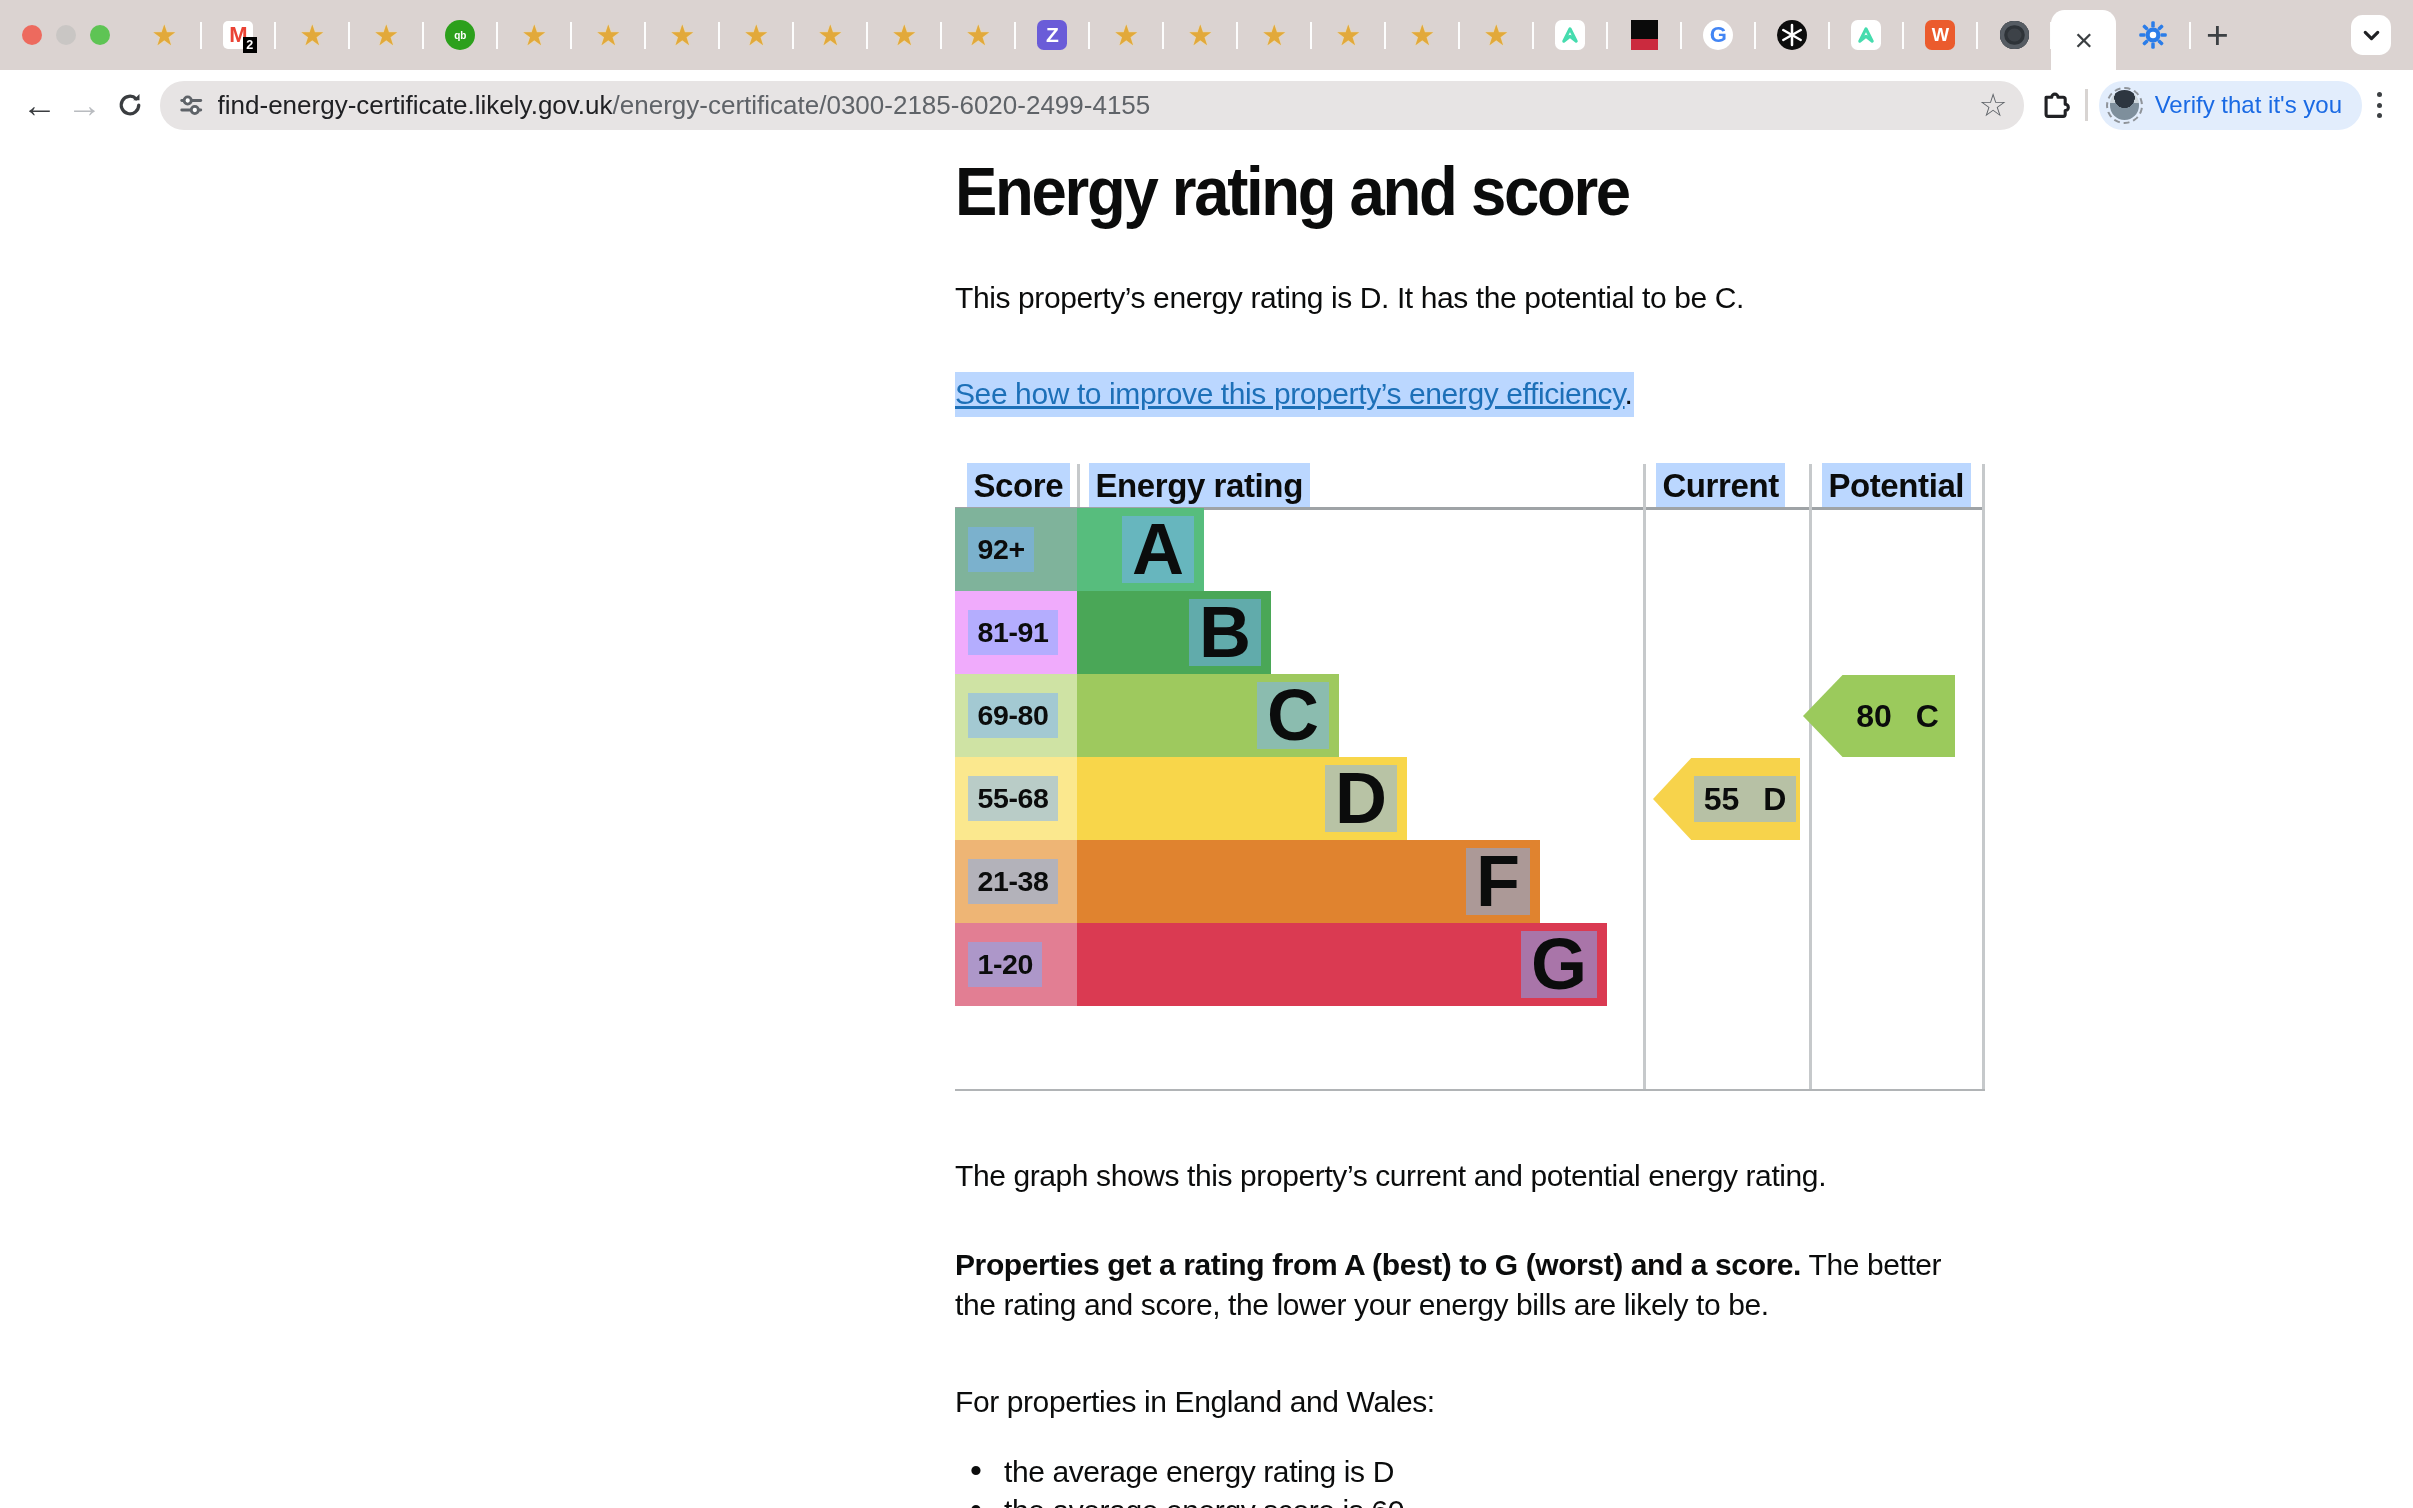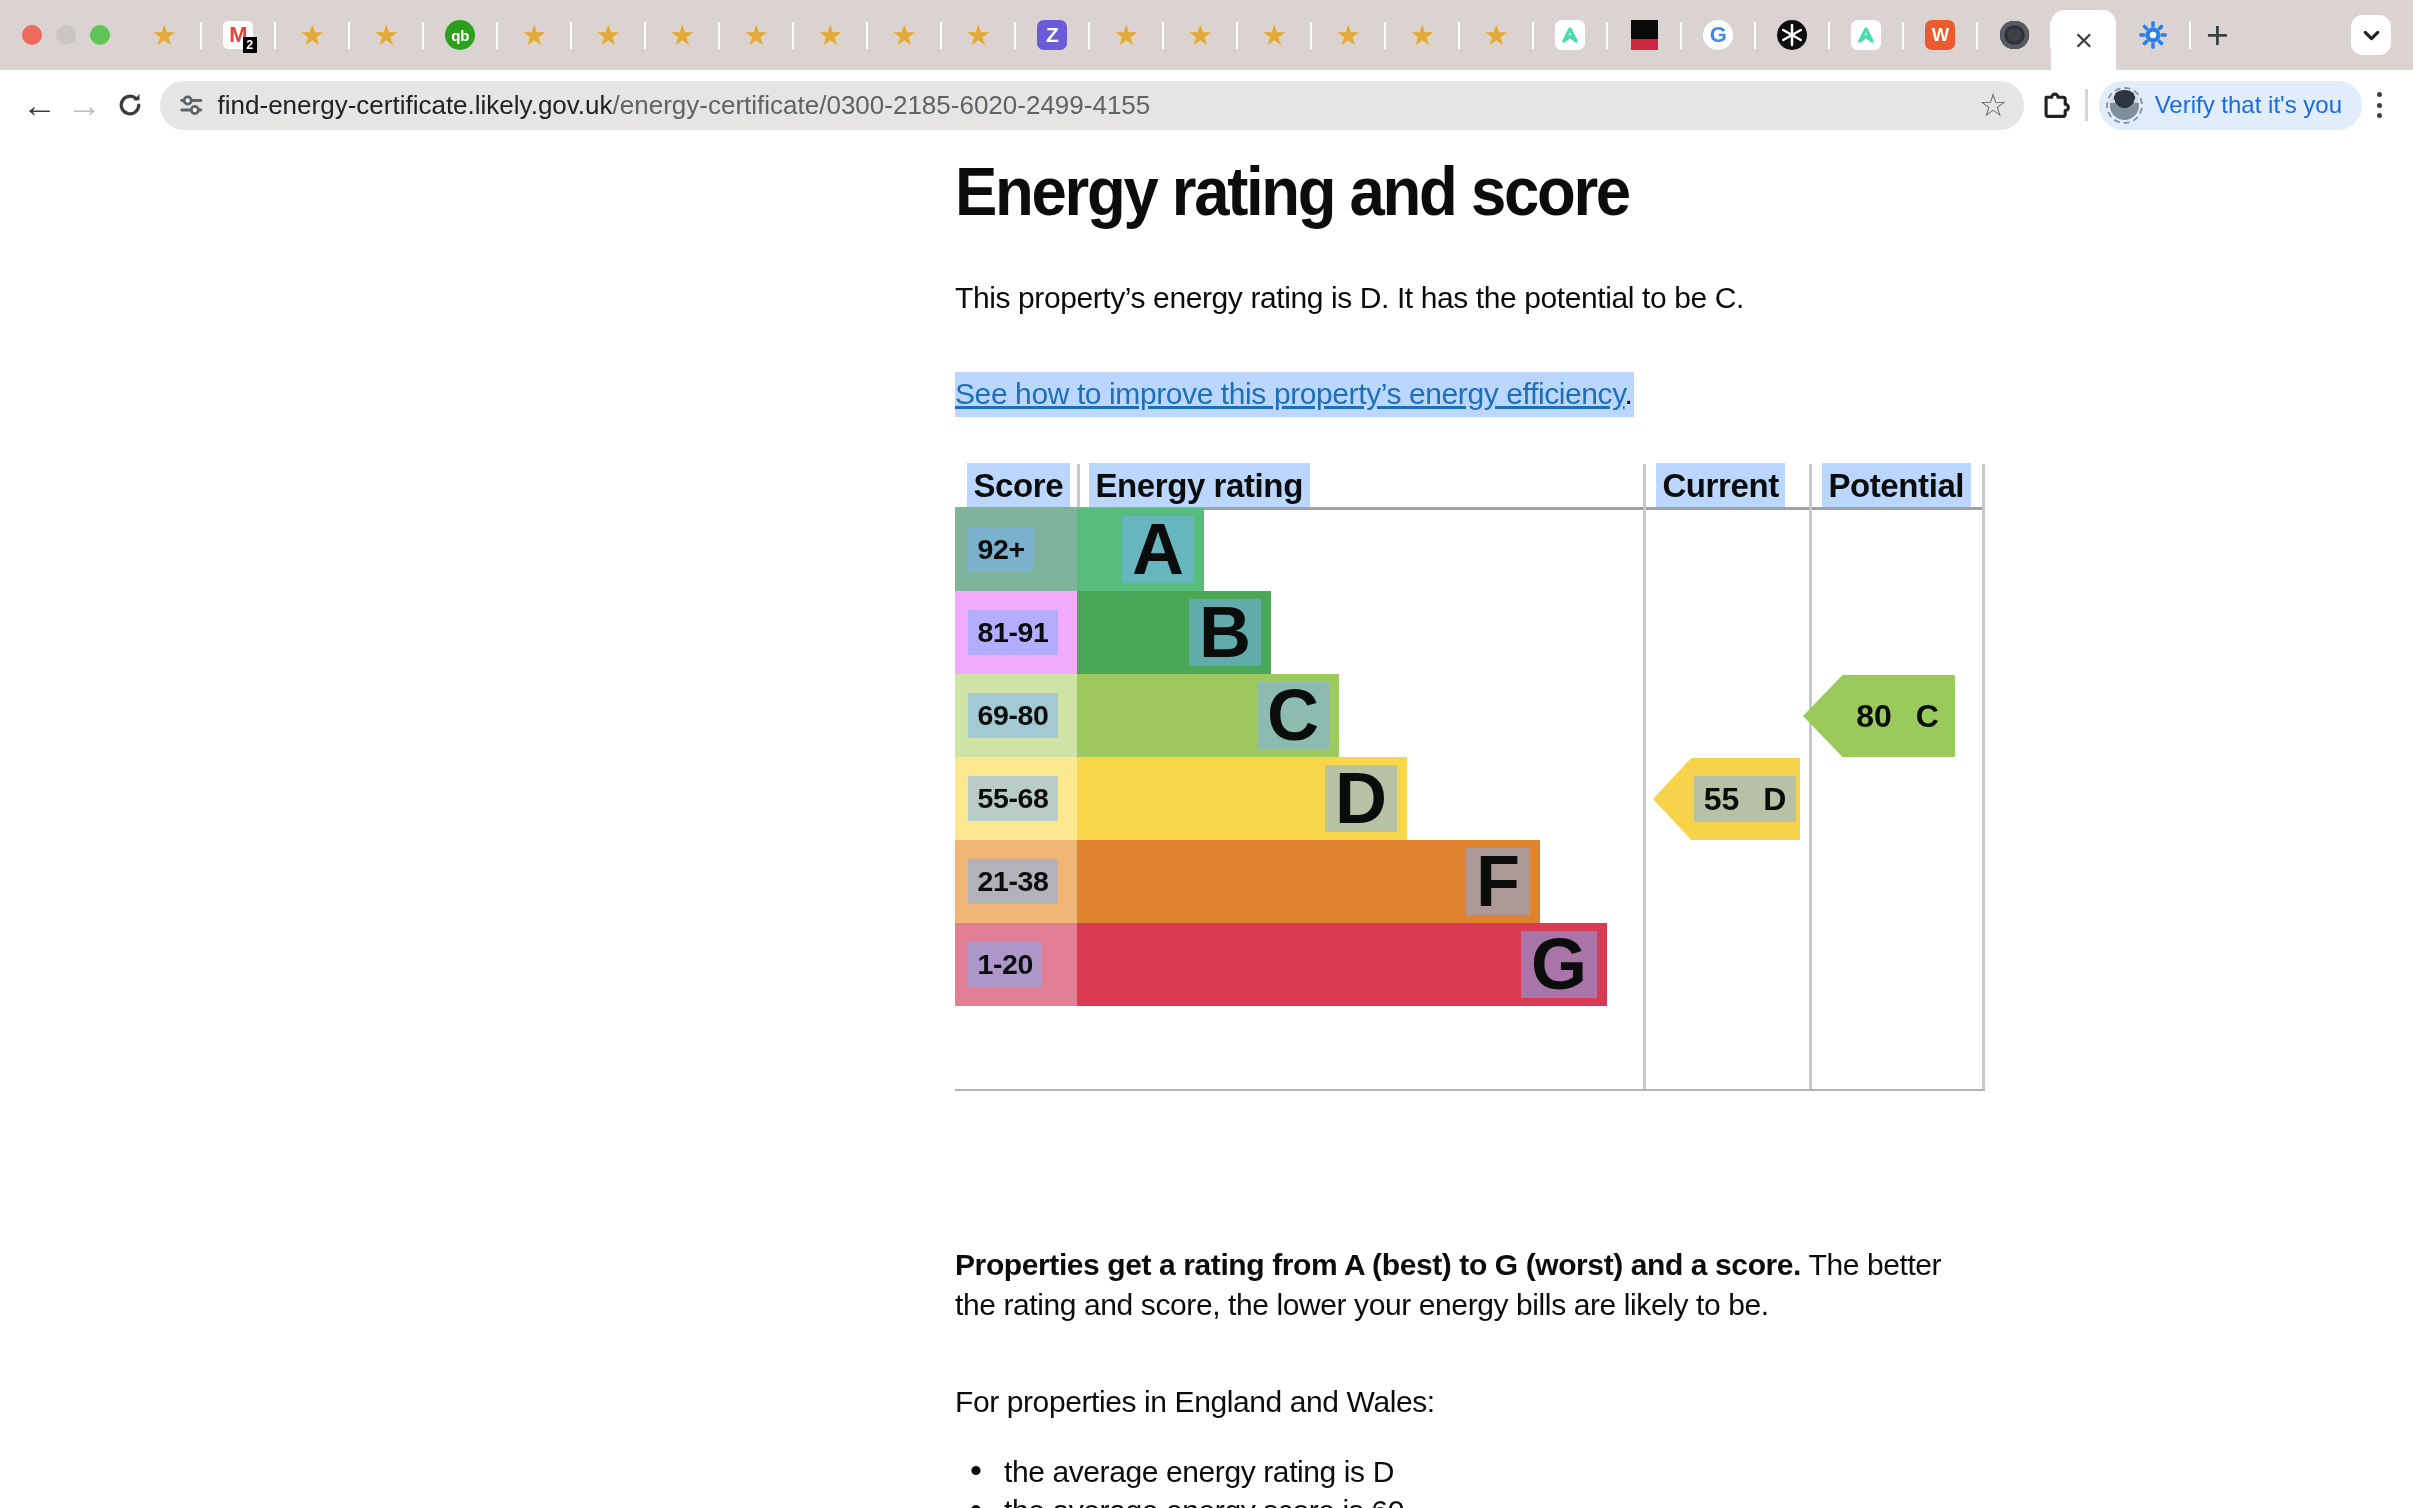--- a/index.html
+++ b/index.html
@@ -16,21 +16,21 @@
   .pinned { display:flex; align-items:center; height:70px; margin-left:17px; }
   .tab { width:74px; height:70px; display:flex; align-items:center; justify-content:center; position:relative; cursor:pointer; }
   .tab::after { content:''; position:absolute; right:-0.8px; top:22px; width:2.5px; height:27px; background:rgba(255,255,255,.95); }
 
   .fav { display:flex; align-items:center; justify-content:center; }
   .fav-gold { color:#e2a93b; font-size:28.5px; line-height:28.5px; text-shadow:0 0 1.7px #f6d98a; }
   .fav-gmail { position:relative; width:30px; height:28.5px; background:#fff; border-radius:5px;
     color:#ea4335; font-weight:bold; font-size:22px; }
   .fav-gmail i { position:absolute; right:-3.4px; bottom:-3.4px; width:14.2px; height:16px; background:#000;
     color:#fff; font-style:normal; font-size:12.6px; display:flex; align-items:center; justify-content:center; }
-  .fav-qb { width:30px; height:30px; border-radius:50%; background:#2ca01c; color:#fff; font-weight:bold; font-size:15px; }
+  .fav-qb { width:30px; height:30px; border-radius:50%; background:#2ca01c; color:#fff; font-weight:bold; font-size:10px; }
   .fav-z { width:30px; height:30px; border-radius:6.7px; background:#6a5cd8; color:#fff; font-weight:bold; font-size:21px; }
   .fav-home { width:30px; height:30px; border-radius:6.7px; background:#fff; }
   .fav-br { width:27px; height:30px; background:linear-gradient(180deg,#0a0a0a 0 64%,#cb2a3e 64% 100%); }
   .fav-g { width:30px; height:30px; border-radius:50%; background:#fff; color:#4285f4; font-weight:bold; font-size:22px; }
   .fav-ai { width:30px; height:30px; border-radius:50%; background:#0d0d0d; }
   .fav-w { width:30px; height:30px; border-radius:6.7px; background:#eb5b2d; color:#fff; font-weight:bold; font-size:18.4px; }
   .fav-cr { width:28.5px; height:28.5px; border-radius:50%; background:#3d4248; box-shadow:inset 0 0 0 4.2px #565c63, inset 0 0 0 7.5px #2e3338; }
 
   .active-tab { width:65px; height:60px; background:#fff; border-radius:13.4px 13.4px 0 0;
     align-self:flex-end; display:flex; align-items:center; justify-content:center;
@@ -363,20 +363,21 @@
         </div>
       <div class="arrow" id="current-arrow" style="left: 698px; width: 147px; top: 294px; background: rgb(247, 211, 75);">
         <span class="arrow-text sel" id="current-text">55 D</span>
       </div>
       <div class="arrow" id="potential-arrow" style="left: 848px; width: 152px; top: 211px; background: rgb(155, 202, 92);">
         <span class="arrow-text" id="potential-text">80 C</span>
       </div>
       <div class="bottom-rule"></div>
     </div>
 
+    <p class="p p-graph">The graph shows this property’s current and potential energy rating.</p>
 
     <p class="p p-lead"><b class="lead">Properties get a rating from A (best) to G (worst) and a score.</b> <span>The better the rating and score, the lower your energy bills are likely to be.</span></p>
 
     <p class="p p-wales">For properties in England and Wales:</p>
 
     <div class="bullet bullet-1"><span class="dot">•</span><span>the average energy rating is D</span></div>
     <div class="bullet bullet-2"><span class="dot">•</span><span>the average energy score is 60</span></div>
 
   </div>
 </div>

